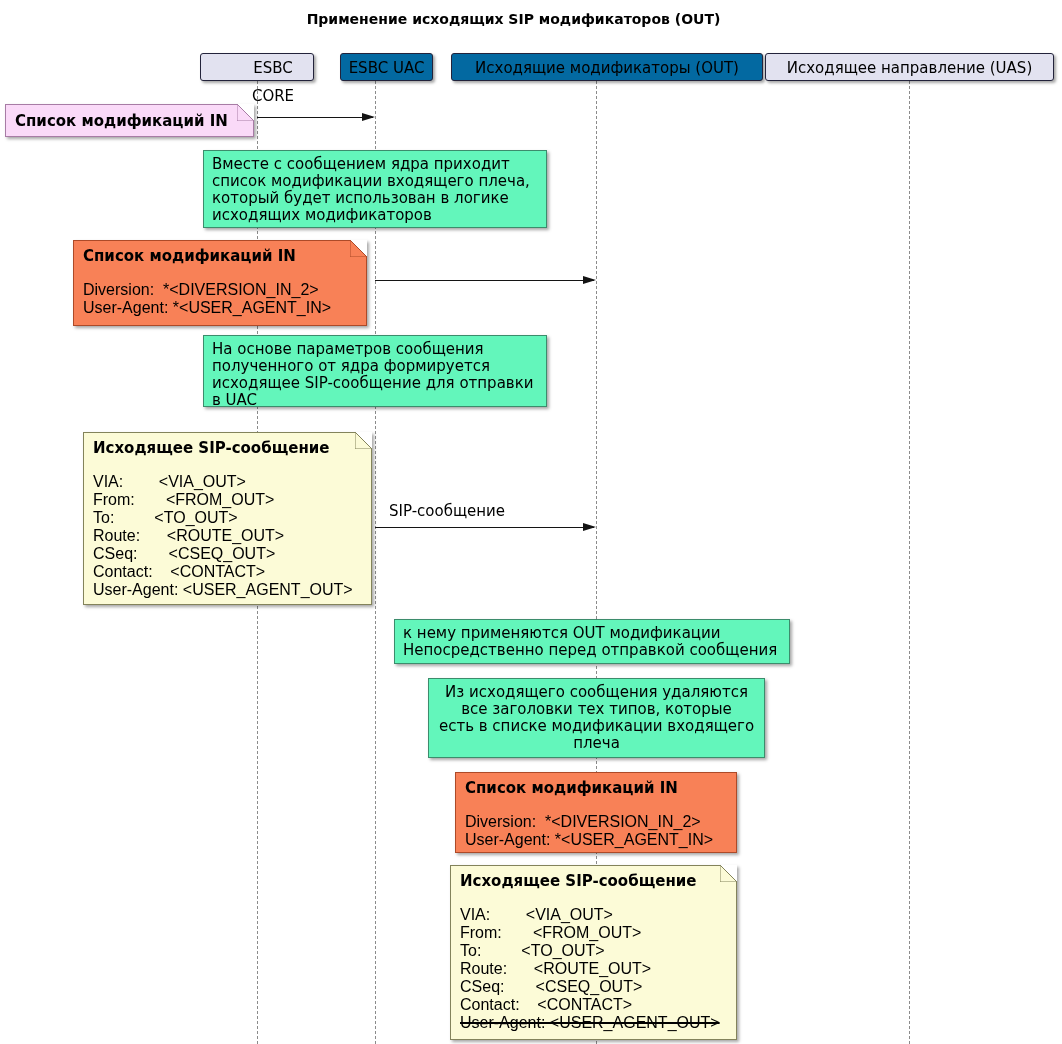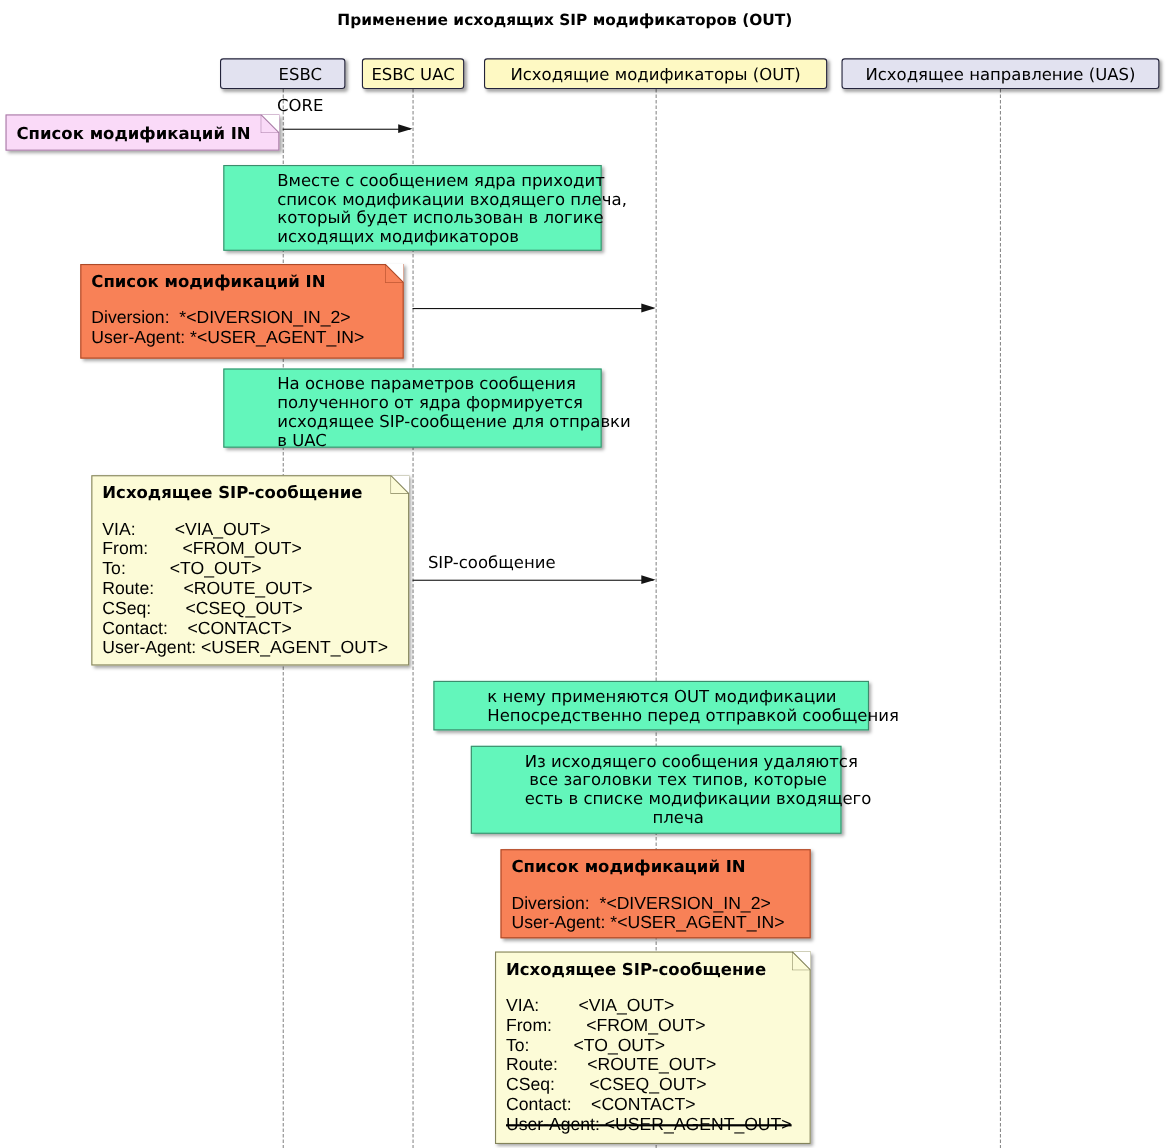--- a/index.html
+++ b/index.html
@@ -14,30 +14,30 @@
   .lifeline{
     position:absolute;top:81px;bottom:0;width:0;
     border-left:1px dashed #8b8b8b;
   }
   .participant{
     position:absolute;top:53px;height:28px;line-height:28px;text-align:center;
     font-size:15px;border:1.5px solid #23233b;border-radius:3px;
     box-shadow:2px 2px 3px rgba(0,0,0,0.35);box-sizing:border-box;
   }
   .p-lav{background:#e2e2f0;}
-  .p-yel{background:#fef9c3;}
+  .p-yel{background:#0369a1;margin-left:11px;}
   .note{
     position:absolute;border:1px solid;box-shadow:2px 2px 3px rgba(0,0,0,0.35);
     box-sizing:border-box;
   }
   .note .t{font-weight:bold;font-size:15px;line-height:18px;padding:6px 2px 0 9px;white-space:pre;}
   .note .body{margin-top:16px;padding:0 9px 6px 9px;}
   .note .body div{font-family:Liberation Sans, sans-serif;font-size:16px;line-height:18px;white-space:pre;}
   .n-pink{background:#fadaf8;border-color:#a77ca5;}
-  .n-green{background:#63f6bb;border-color:#3c8c6c;padding-left:40px;}
+  .n-green{background:#63f6bb;border-color:#3c8c6c;}
   .n-green .gbody{padding:5px 8px;font-size:15px;line-height:17px;}
   .n-green .gbody div{white-space:pre;}
   .n-orange{background:#f88157;border-color:#ad4a28;}
   .n-cream{background:#fcfbd7;border-color:#83835b;}
   .strike{text-decoration:line-through;text-decoration-thickness:1.5px;}
   .fold{position:absolute;top:-1px;right:-1px;}
   .arrow{position:absolute;height:10px;}
   .arrow .shaft{position:absolute;left:0;right:2px;top:4px;border-top:1.4px solid #141414;}
   .arrow .head{
     position:absolute;right:0;top:0;width:0;height:0;

